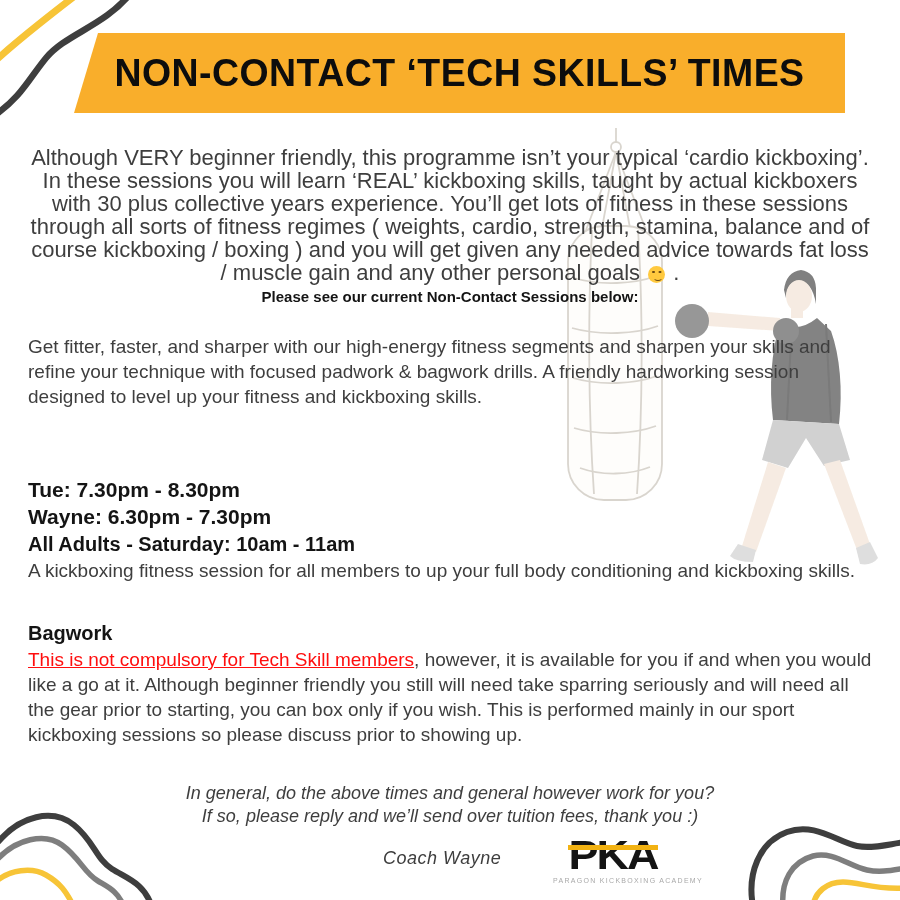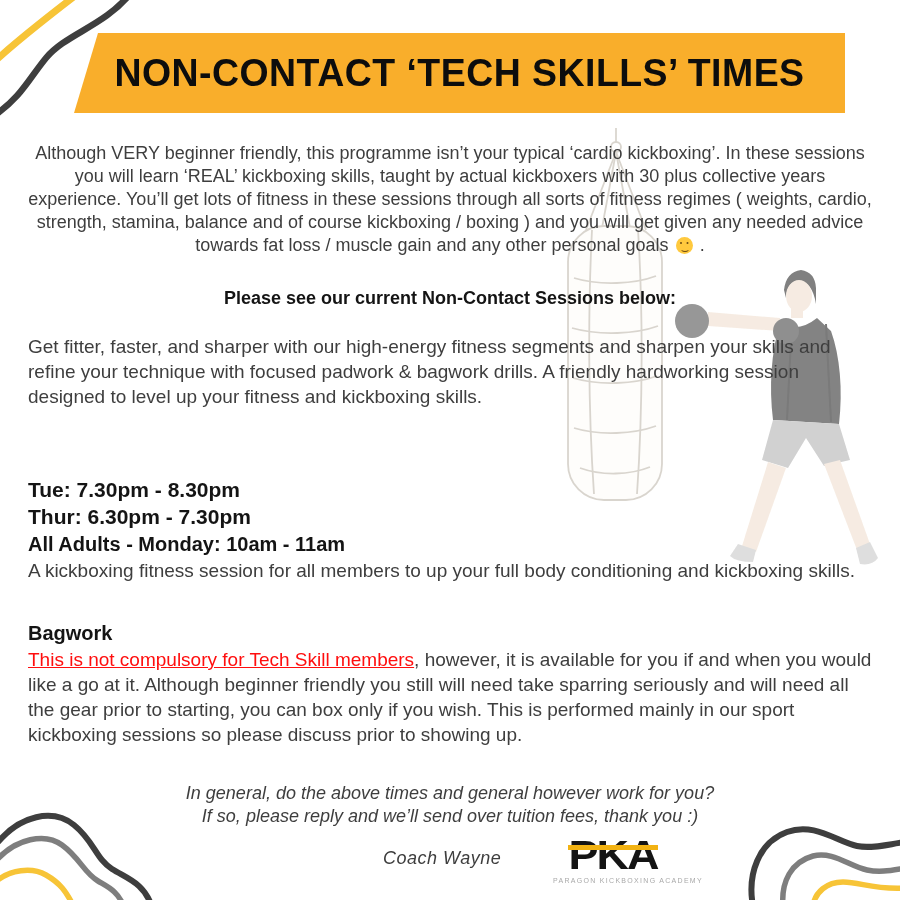--- a/index.html
+++ b/index.html
@@ -24,37 +24,37 @@
   }
 
   
   .bg-illustration{position:absolute;left:540px;top:128px;width:360px;height:450px;opacity:.85;z-index:0;}
 
   .content{position:absolute;inset:0;z-index:2;padding-left:18px;}
 
   
   .intro{
     position:absolute;top:124px;left:26px;right:26px;
-    text-align:center;font-size:18px;line-height:23px;color:#3e3e3e;
+    text-align:center;font-size:22px;line-height:23px;color:#3e3e3e;
   }
   .smiley{
     display:inline-block;width:17px;height:17px;border-radius:50%;
     background:#FFC93E;position:relative;vertical-align:-3px;margin:0 2px;
   }
   .smiley::before{
     content:"";position:absolute;top:5px;left:4px;width:2.4px;height:2.4px;
     border-radius:50%;background:#6b4a12;box-shadow:6.5px 0 0 #6b4a12;
   }
   .smiley::after{
     content:"";position:absolute;left:4.5px;top:7px;width:8px;height:6px;
     border:1.6px solid transparent;border-bottom-color:#6b4a12;border-radius:50%;
   }
   .sessions-heading{
     position:absolute;top:288px;left:0;right:0;text-align:center;
-    font-size:18px;font-weight:700;color:#141414;
+    font-size:15px;font-weight:700;color:#141414;
   }
   .sec-heading{font-size:20px;font-weight:700;color:#141414;}
   .sec-body{font-size:19px;line-height:25px;color:#3e3e3e;}
 
   .fitness{position:absolute;top:331px;left:28px;right:26px;}
   .fitness .sec-body{margin-top:3px;}
 
   .times{position:absolute;top:440px;left:28px;font-size:21px;font-weight:700;
          line-height:27px;color:#141414;margin-top:36px;}
 
@@ -163,25 +163,25 @@
     </p>
 
     <div class="sessions-heading">Please see our current Non-Contact Sessions below:</div>
 
     <div class="fitness">
       <div class="sec-body">Get fitter, faster, and sharper with our high-energy fitness segments and sharpen your skills and refine your technique with focused padwork &amp; bagwork drills. A friendly hardworking session designed to level up your fitness and kickboxing skills.</div>
     </div>
 
     <div class="times">
       <div>Tue: 7.30pm - 8.30pm</div>
-      <div>Thur: 6.30pm - 7.30pm</div>
+      <div>Wayne: 6.30pm - 7.30pm</div>
     </div>
 
     <div class="saturday">
-      <div class="sec-heading">All Adults - Monday: 10am - 11am</div>
+      <div class="sec-heading">All Adults - Saturday: 10am - 11am</div>
       <div class="sec-body">A kickboxing fitness session for all members to up your full body conditioning and kickboxing skills.</div>
     </div>
 
     <div class="sparring">
       <div class="sec-heading">Bagwork</div>
       <div class="sec-body"><span class="red-link">This is not compulsory for Tech Skill members</span><span>, however, it is available for you if and when you would like a go at it. Although beginner friendly you still will need take sparring seriously and will need all the gear prior to starting, you can box only if you wish. This is performed mainly in our sport kickboxing sessions so please discuss prior to showing up.</span></div>
     </div>
 
     <div class="closing">
       <div>In general, do the above times and general however work for you?</div>

